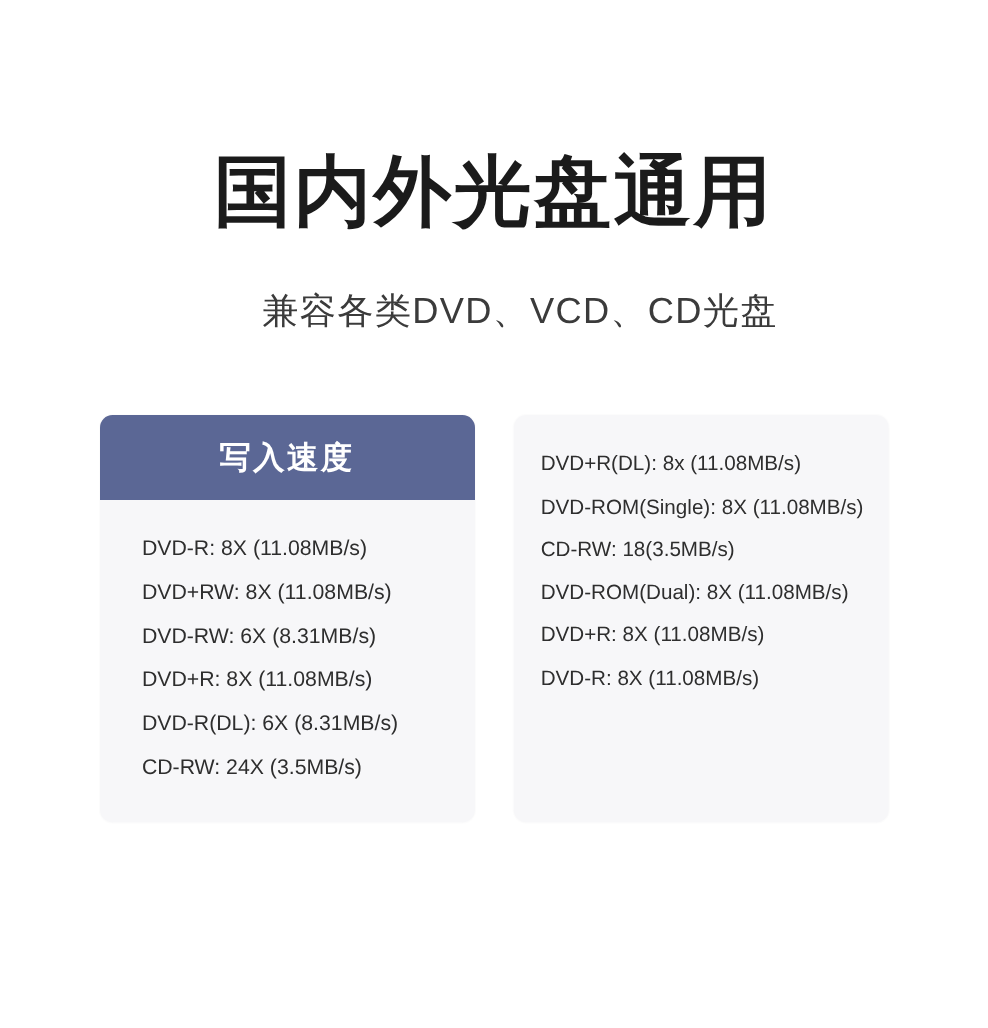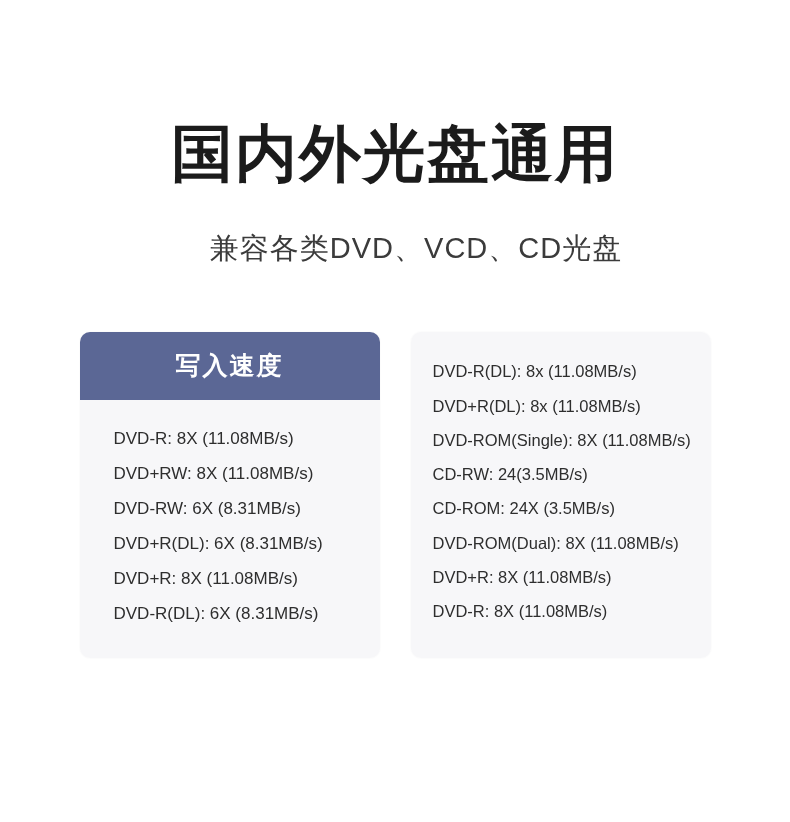--- a/index.html
+++ b/index.html
@@ -90,33 +90,31 @@
   <div class="subhead">兼容各类DVD、VCD、CD光盘</div>
 
   <div class="cards">
 
     <div class="card write">
       <div class="card-header" style="background: rgb(91, 103, 149);">写入速度</div>
       <div class="card-body">
         <div class="spec-row"><span class="spec-label">DVD-R</span>: <span>8X (11.08MB/s)</span></div>
         <div class="spec-row"><span class="spec-label">DVD+RW</span>: <span>8X (11.08MB/s)</span></div>
         <div class="spec-row"><span class="spec-label">DVD-RW</span>: <span>6X (8.31MB/s)</span></div>
-        <div class="spec-row"><span class="spec-label">DVD+R(DL)</span>: <span>6X (8.31MB/s)</span></div>
         <div class="spec-row"><span class="spec-label">DVD+R</span>: <span>8X (11.08MB/s)</span></div>
         <div class="spec-row"><span class="spec-label">DVD-R(DL)</span>: <span>6X (8.31MB/s)</span></div>
+        <div class="spec-row"><span class="spec-label">CD-RW</span>: <span>24X (3.5MB/s)</span></div>
       </div>
     </div>
 
     <div class="card read">
       <div class="card-body">
-        <div class="spec-row"><span class="spec-label">DVD-R(DL)</span>: <span>8x (11.08MB/s)</span></div>
         <div class="spec-row"><span class="spec-label">DVD+R(DL)</span>: <span>8x (11.08MB/s)</span></div>
         <div class="spec-row"><span class="spec-label">DVD-ROM(Single)</span>: <span>8X (11.08MB/s)</span></div>
-        <div class="spec-row"><span class="spec-label">CD-RW</span>: <span>24(3.5MB/s)</span></div>
-        <div class="spec-row"><span class="spec-label">CD-ROM</span>: <span>24X (3.5MB/s)</span></div>
+        <div class="spec-row"><span class="spec-label">CD-RW</span>: <span>18(3.5MB/s)</span></div>
         <div class="spec-row"><span class="spec-label">DVD-ROM(Dual)</span>: <span>8X (11.08MB/s)</span></div>
         <div class="spec-row"><span class="spec-label">DVD+R</span>: <span>8X (11.08MB/s)</span></div>
         <div class="spec-row"><span class="spec-label">DVD-R</span>: <span>8X (11.08MB/s)</span></div>
       </div>
     </div>
 
   </div>
 
 </div>
 

